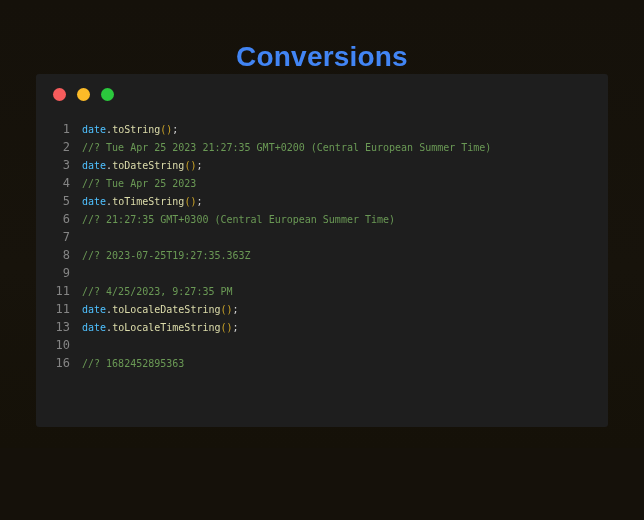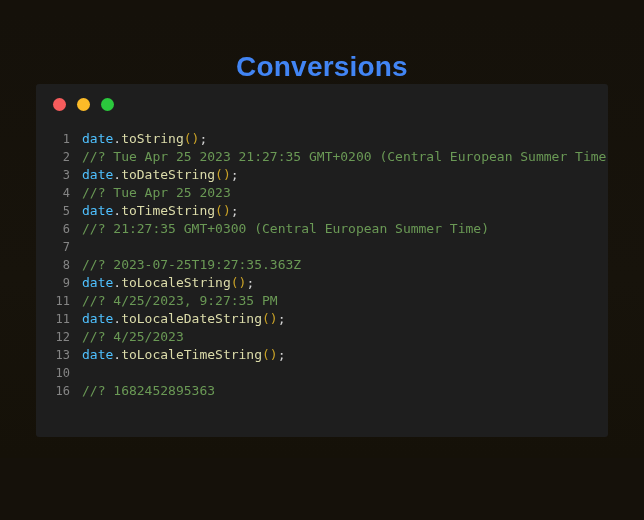--- a/index.html
+++ b/index.html
@@ -12,21 +12,20 @@
     background: #15110a;
     font-family: "Liberation Sans", sans-serif;
     overflow: hidden;
   }
   .page {
     position: relative;
     width: 644px;
     height: 448px;
     background: linear-gradient(180deg, #15110a 0%, #17130b 60%, #151108 100%);
     box-sizing: border-box;
-    margin-top: 10px;
   }
 
   
   .title {
     position: absolute;
     left: 0;
     top: 40px;
     width: 644px;
     text-align: center;
     font-family: "Liberation Sans", sans-serif;
@@ -97,21 +96,21 @@
     color: #858585;
     font-family: "DejaVu Sans Mono", "Liberation Mono", monospace;
     font-size: 12px;
     padding-right: 0;
     user-select: none;
   }
   .code-text {
     padding-left: 12px;
     white-space: pre;
     font-family: "DejaVu Sans Mono", "Liberation Mono", monospace;
-    font-size: 13px;
+    font-size: 10px;
   }
   .tok-obj   { color: #4fc1ff; }
   .tok-punct { color: #d4d4d4; }
   .tok-fn    { color: #dcdcaa; }
   .tok-paren { color: #c9a227; }
   .tok-cmt   { color: #6a9955; }
 </style>
 </head>
 <body>
 
@@ -129,23 +128,22 @@
 
     <div class="code-body" id="code-body">
         <div class="code-line"><span class="ln">1</span><span class="code-text"><span class="tok-obj">date</span><span class="tok-punct">.</span><span class="tok-fn">toString</span><span class="tok-paren">()</span><span class="tok-punct">;</span></span></div>
         <div class="code-line"><span class="ln">2</span><span class="code-text"><span class="tok-cmt">//? Tue Apr 25 2023 21:27:35 GMT+0200 (Central European Summer Time)</span></span></div>
         <div class="code-line"><span class="ln">3</span><span class="code-text"><span class="tok-obj">date</span><span class="tok-punct">.</span><span class="tok-fn">toDateString</span><span class="tok-paren">()</span><span class="tok-punct">;</span></span></div>
         <div class="code-line"><span class="ln">4</span><span class="code-text"><span class="tok-cmt">//? Tue Apr 25 2023</span></span></div>
         <div class="code-line"><span class="ln">5</span><span class="code-text"><span class="tok-obj">date</span><span class="tok-punct">.</span><span class="tok-fn">toTimeString</span><span class="tok-paren">()</span><span class="tok-punct">;</span></span></div>
         <div class="code-line"><span class="ln">6</span><span class="code-text"><span class="tok-cmt">//? 21:27:35 GMT+0300 (Central European Summer Time)</span></span></div>
         <div class="code-line"><span class="ln">7</span></div>
         <div class="code-line"><span class="ln">8</span><span class="code-text"><span class="tok-cmt">//? 2023-07-25T19:27:35.363Z</span></span></div>
-        <div class="code-line"><span class="ln">9</span><span class="code-text"><span class="tok-obj">date</span><span class="tok-punct">.</span><span class="tok-fn">toLocaleString</span><span class="tok-paren">()</span><span class="tok-punct">;</span></span></div>
+        <div class="code-line"><span class="ln">9</span></div>
         <div class="code-line"><span class="ln">11</span><span class="code-text"><span class="tok-cmt">//? 4/25/2023, 9:27:35 PM</span></span></div>
         <div class="code-line"><span class="ln">11</span><span class="code-text"><span class="tok-obj">date</span><span class="tok-punct">.</span><span class="tok-fn">toLocaleDateString</span><span class="tok-paren">()</span><span class="tok-punct">;</span></span></div>
-        <div class="code-line"><span class="ln">12</span><span class="code-text"><span class="tok-cmt">//? 4/25/2023</span></span></div>
         <div class="code-line"><span class="ln">13</span><span class="code-text"><span class="tok-obj">date</span><span class="tok-punct">.</span><span class="tok-fn">toLocaleTimeString</span><span class="tok-paren">()</span><span class="tok-punct">;</span></span></div>
         <div class="code-line"><span class="ln">10</span></div>
         <div class="code-line"><span class="ln">16</span><span class="code-text"><span class="tok-cmt">//? 1682452895363</span></span></div>
       </div>
 
   </div>
 </div>
 
 </body></html>

